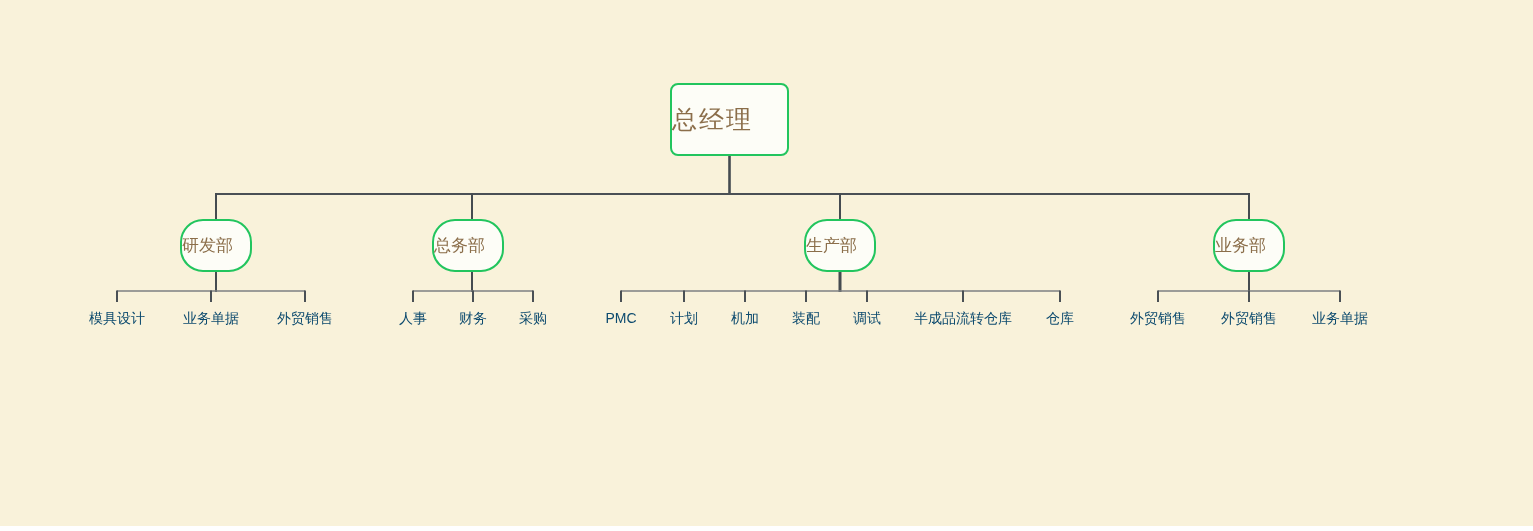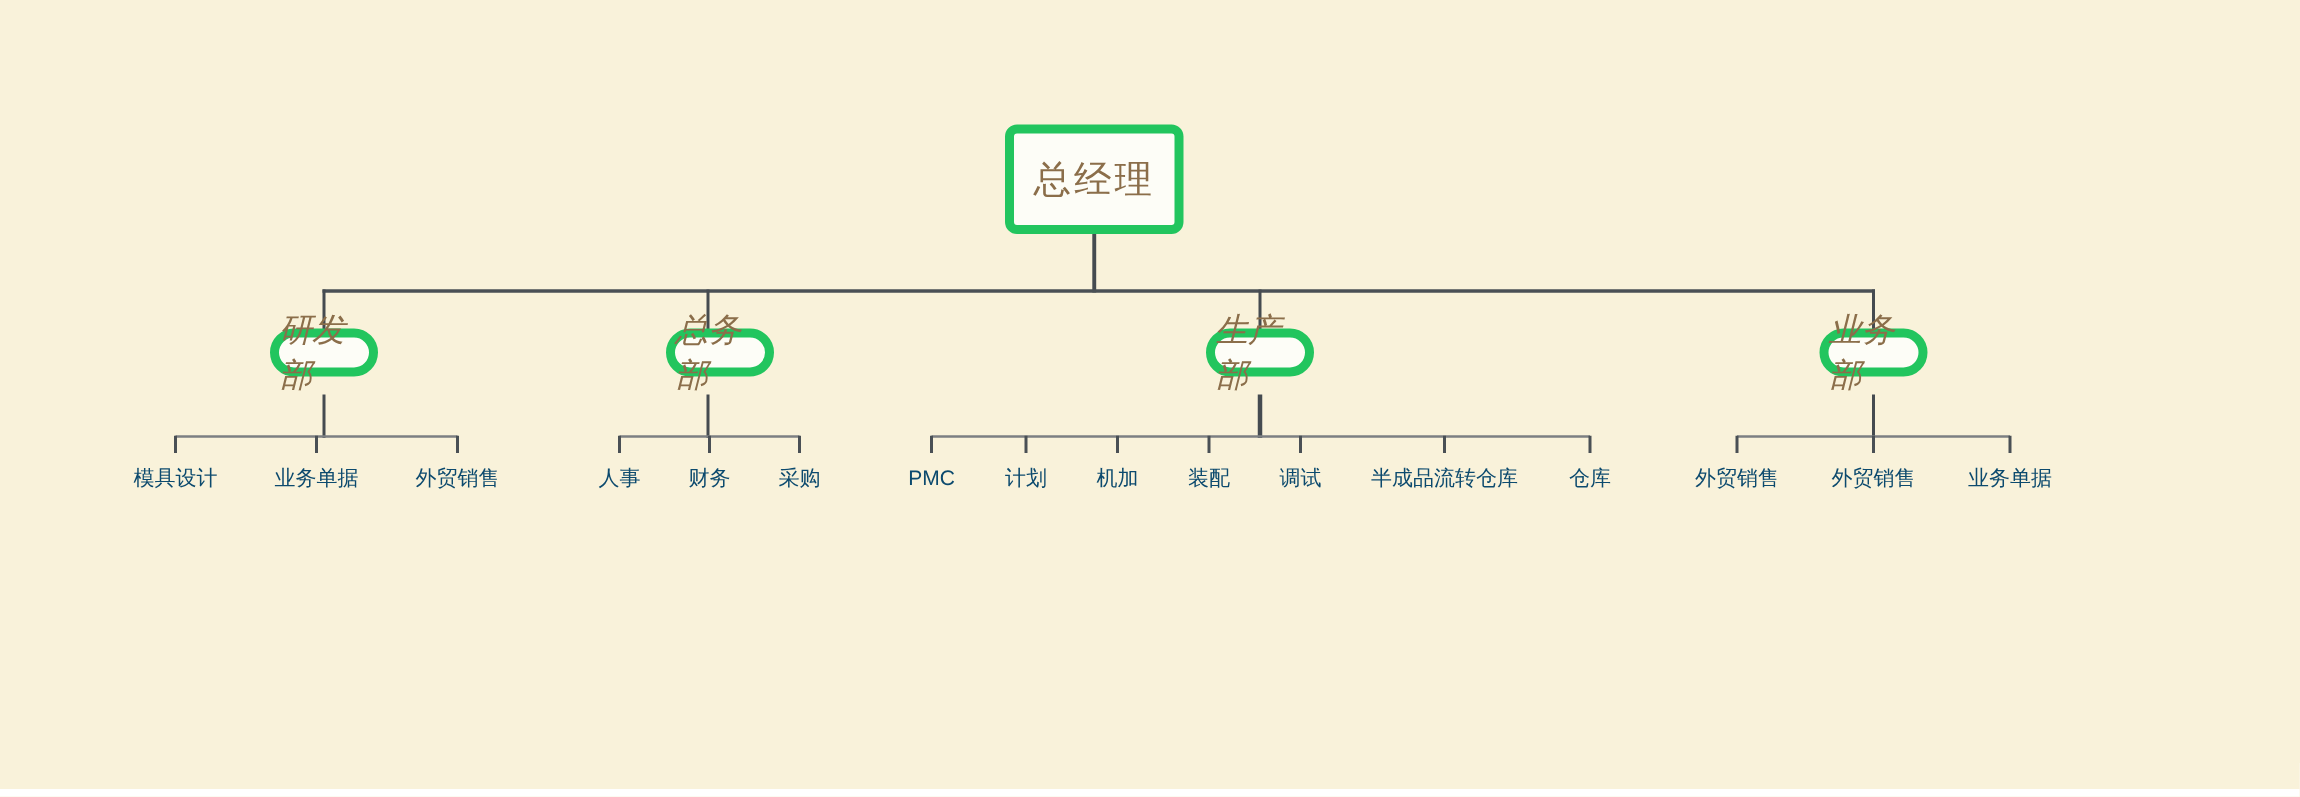--- a/index.html
+++ b/index.html
@@ -23,40 +23,39 @@
   svg.connectors {
     position: absolute;
     left: 0; top: 0;
     width: 1533px; height: 531px;
     pointer-events: none;
   }
   .node {
     position: absolute;
     display: flex;
     align-items: center;
-    justify-content: center;
+    justify-content: flex-start;
     background: #FDFDF7;
-    border: 6px solid #22c55e;
+    border: 2px solid #22c55e;
     color: #8B6E4A;
     cursor: pointer;
   }
   .root-node {
     left: 670px; top: 83px;
     width: 119px; height: 73px;
     border-radius: 8px;
     font-size: 25px;
     letter-spacing: 2px;
   }
   .dept-node {
     top: 219px;
-    width: 72px; height: 32px;
+    width: 72px; height: 53px;
     margin-left: -36px;          
     border-radius: 23px;
-    font-size: 22px;
-    font-style: italic;
+    font-size: 17px;
   }
   .leaf-label {
     position: absolute;
     top: 309px;
     transform: translateX(-50%);
     font-size: 14px;
     line-height: 18px;
     color: #0c4a6e;
     white-space: nowrap;
     cursor: pointer;
@@ -107,21 +106,21 @@
     </g>
   </svg>
 
   <div class="node root-node">
     <span>总经理</span>
   </div>
 
   <div class="node dept-node" style="left:216px">
     <span>研发部</span>
   </div>
-  <div class="node dept-node" style="left:480px">
+  <div class="node dept-node" style="left:468px">
     <span>总务部</span>
   </div>
   <div class="node dept-node" style="left:840px">
     <span>生产部</span>
   </div>
   <div class="node dept-node" style="left:1249px">
     <span>业务部</span>
   </div>
 
   <div class="leaf-label" style="left:117px">模具设计</div>

